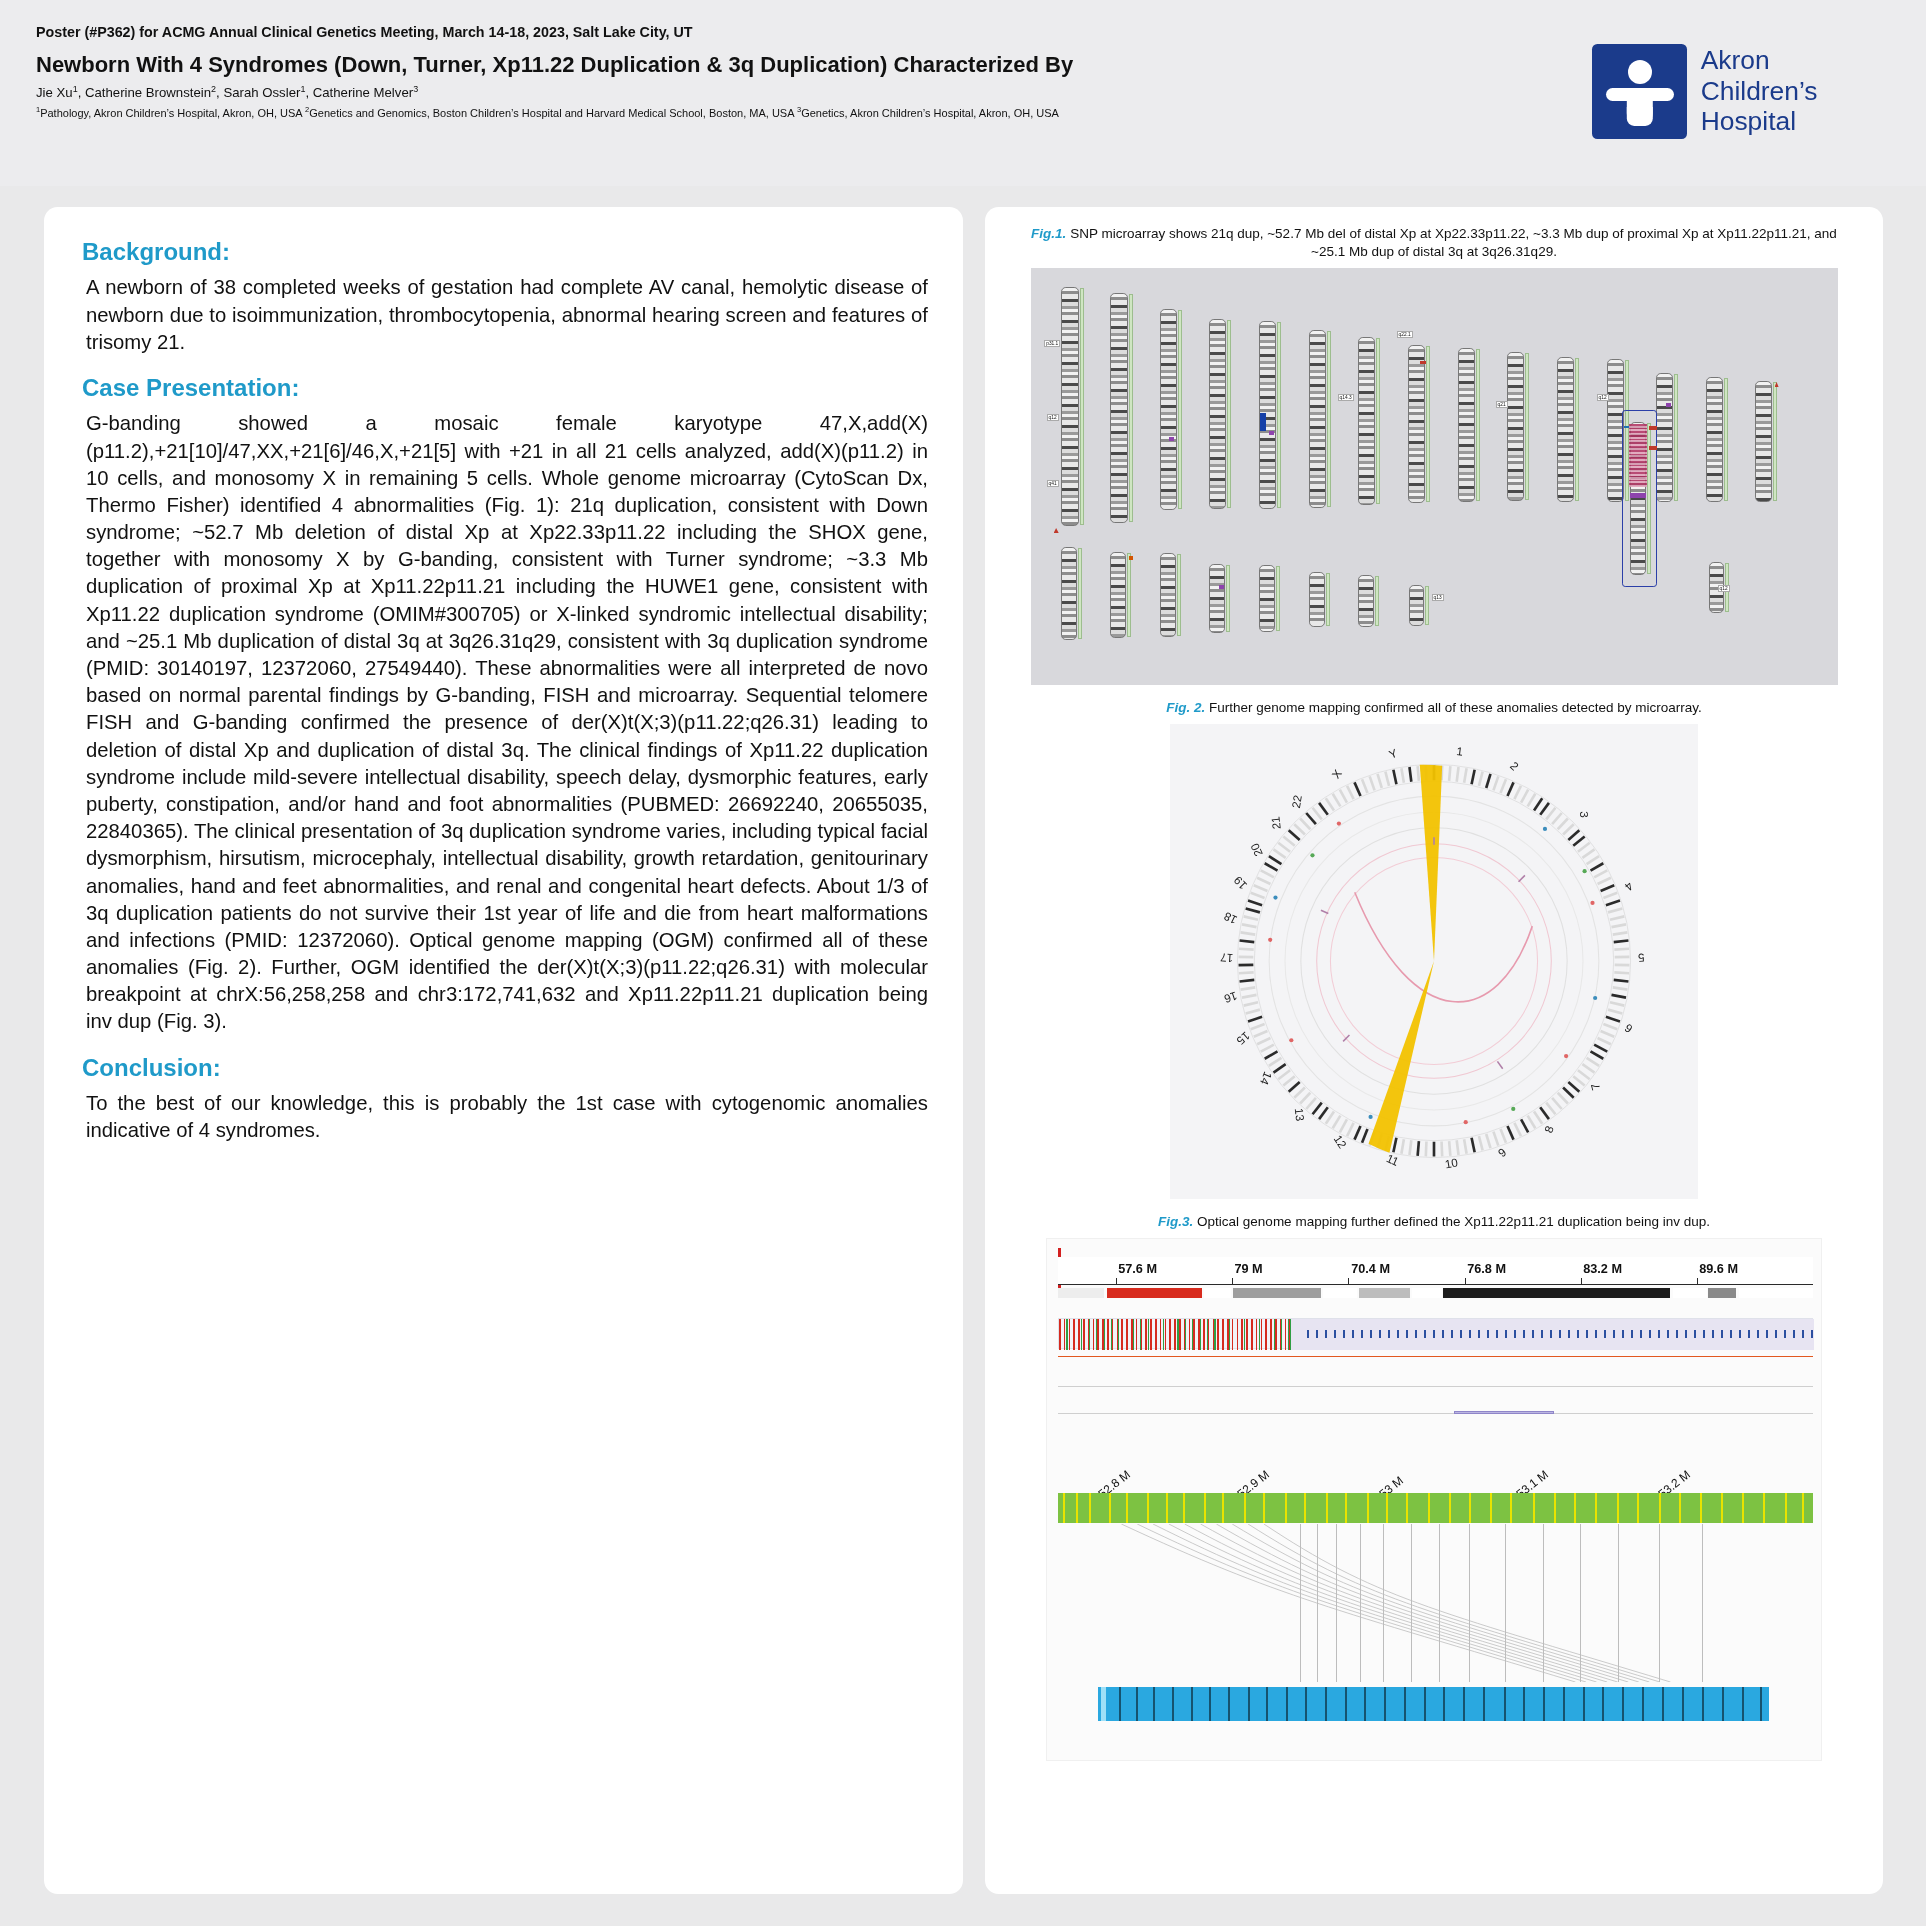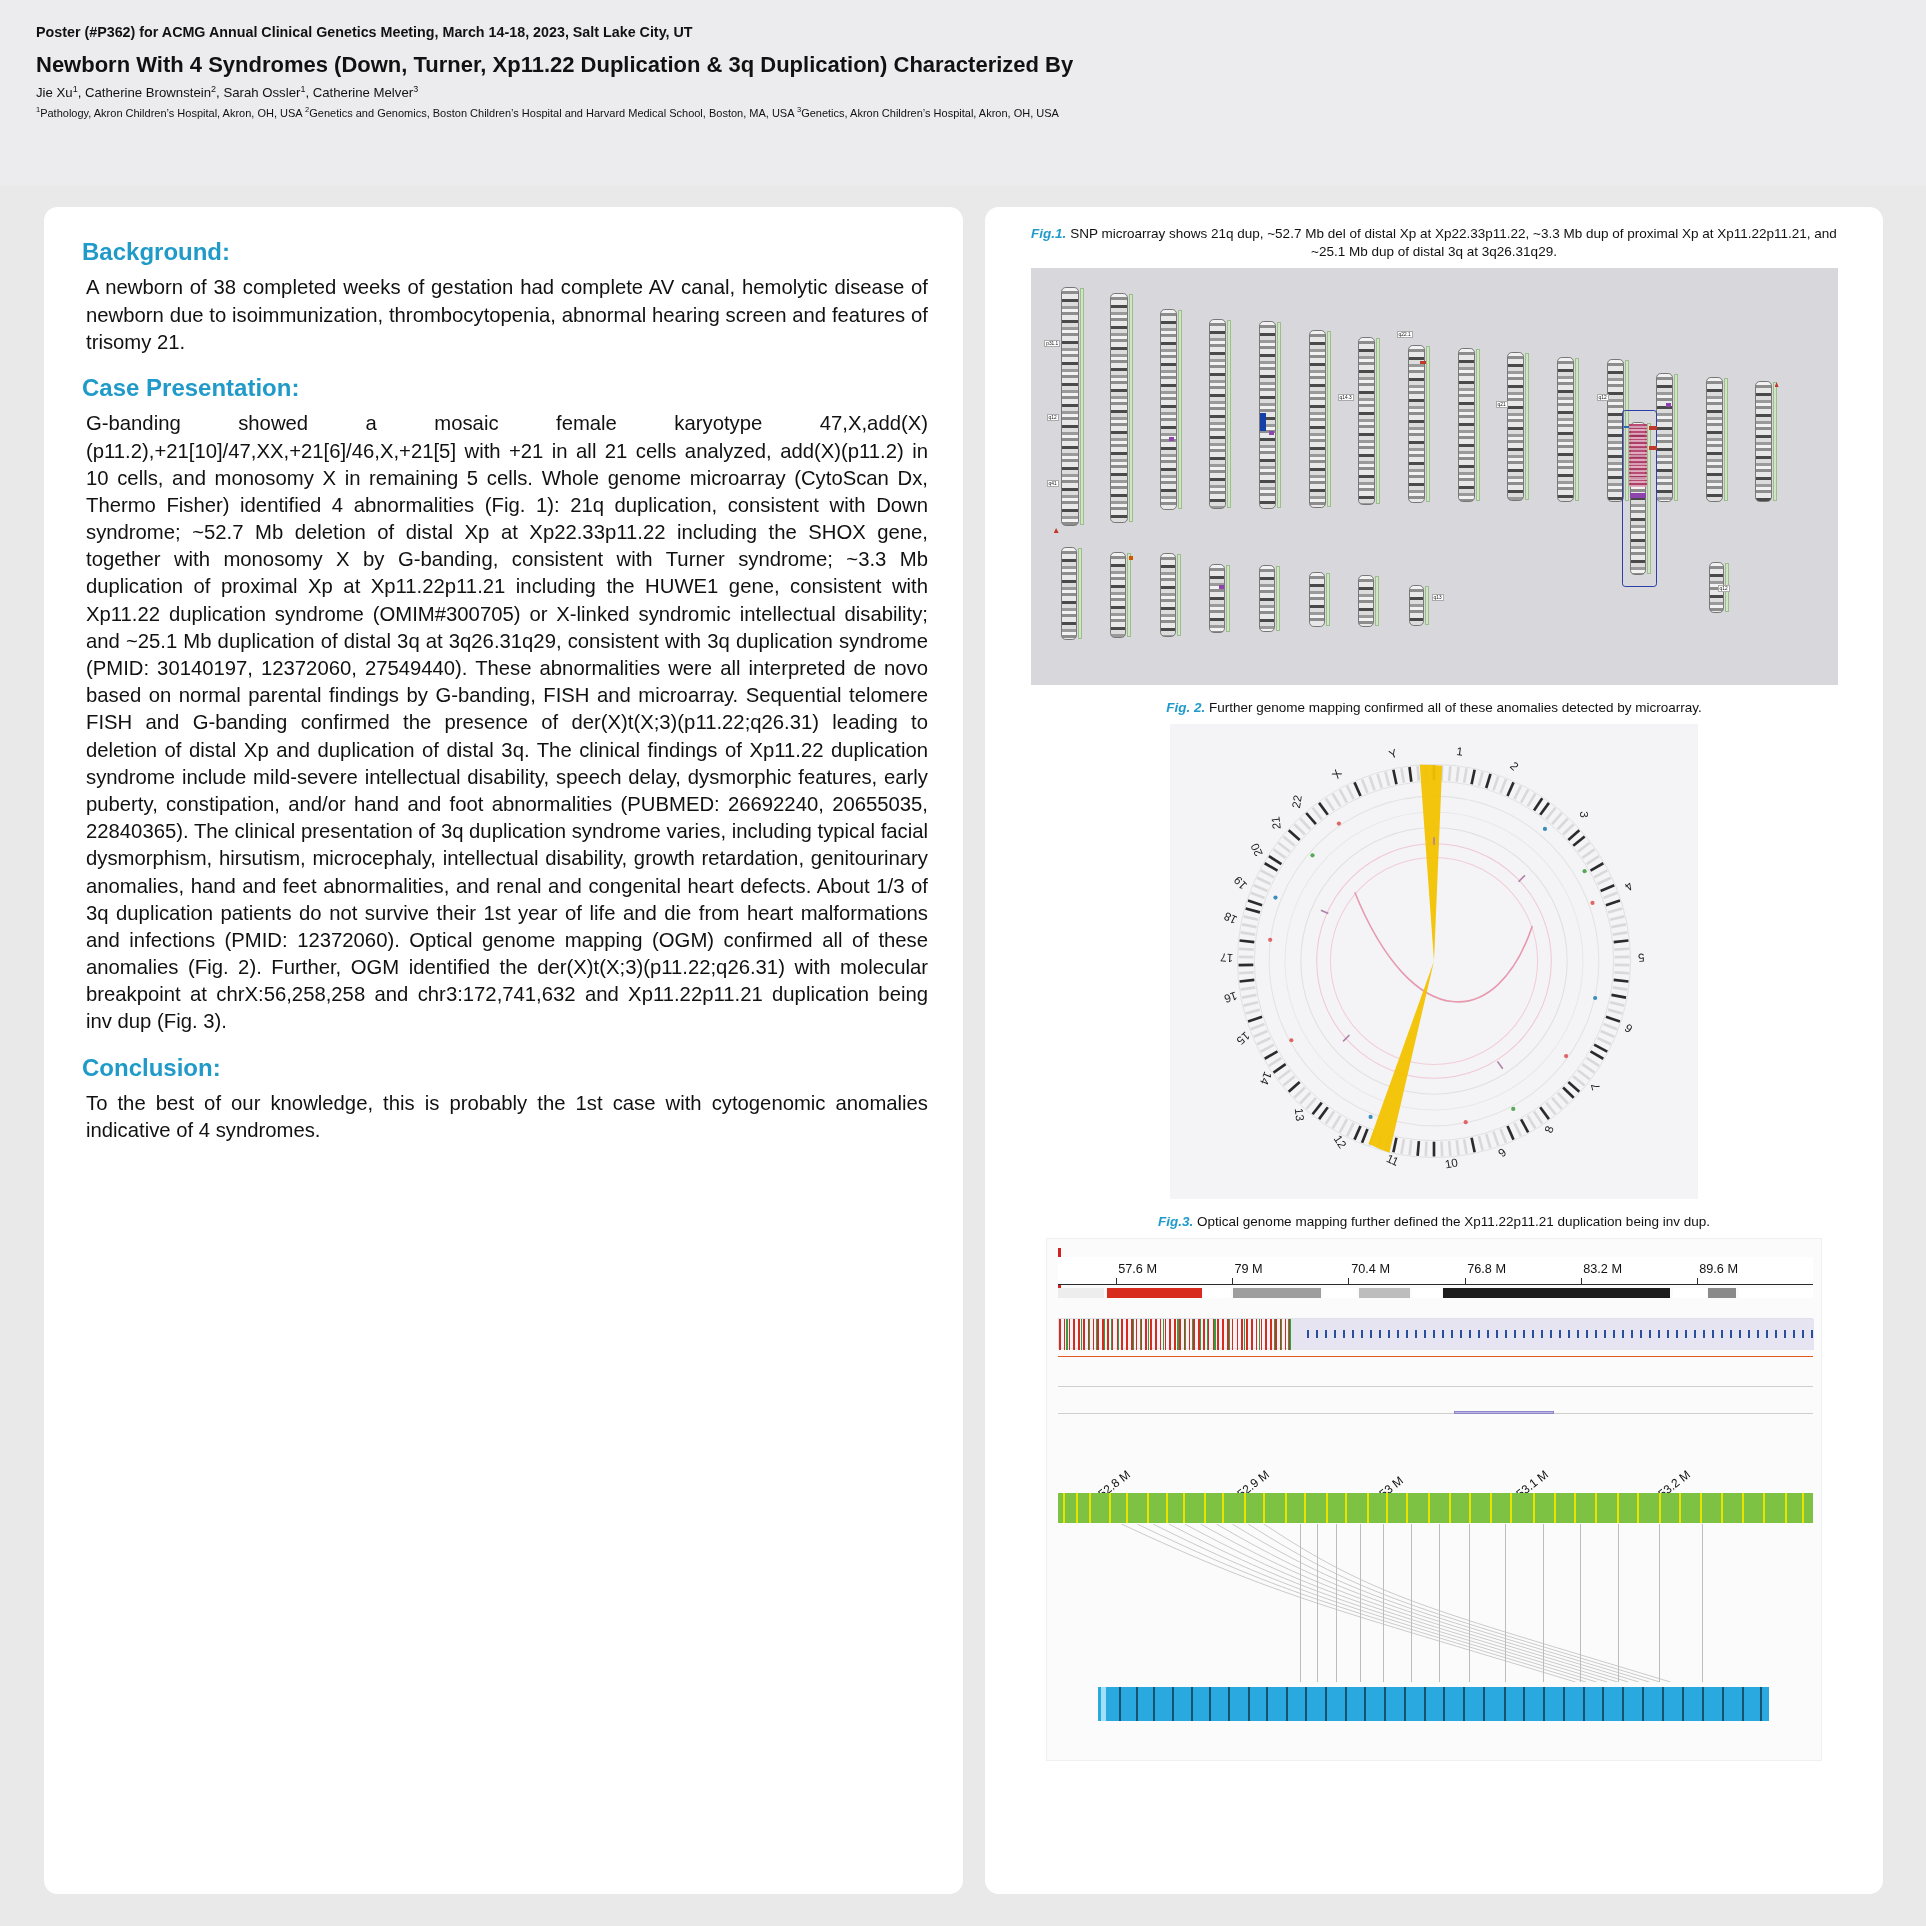--- a/index.html
+++ b/index.html
@@ -173,21 +173,21 @@
   }
   .p3-ruler {
     position:absolute; left: 10.6px; top: 18px; width: 755px; height: 28.5px;
     background: #fff; border-bottom: 1.1px solid #2a2a2a;
   }
   .p3-tick {
     position:absolute; bottom:0; width:1.1px; height:6.3px; background:#2a2a2a;
   }
   .p3-ticklabel {
     position:absolute; bottom: 8.4px; transform: translateX(-50%);
-    font-size: 12.7px; color:#111; white-space: nowrap;
+    font-size: 12.7px; color:#111; white-space: nowrap; font-weight: bold;
   }
   .p3-segments { position:absolute; left:10.6px; top: 49px; width: 755px; height: 10.6px; }
   .p3-seg { position:absolute; top:0; height:10.6px; }
   .p3-track {
     position:absolute; left: 10.6px; height: 31px; width: 755px;
     background: #f2f3f8; border:0.5px solid #dfe1ea;
   }
   .p3-green { position:absolute; height: 31px; background:#e7e4f2; }
   .p3-redline { position:absolute; left:10.6px; width: 755px; height: 1.6px; background:#e2581f; }
   .p3-thin { position:absolute; left:10.6px; width:755px; height:0.5px; background:#cfcfcf; }
@@ -225,20 +225,33 @@
         <div>Newborn With 4 Syndromes (Down, Turner, Xp11.22 Duplication &amp; 3q Duplication) Characterized By</div>
       </div>
       <div class="hdr-authors">
         Jie Xu<sup>1</sup>, Catherine Brownstein<sup>2</sup>, Sarah Ossler<sup>1</sup>, Catherine Melver<sup>3</sup>
       </div>
       <div class="hdr-affil">
         <sup>1</sup>Pathology, Akron Children’s Hospital, Akron, OH, USA <sup>2</sup>Genetics and Genomics, Boston Children’s Hospital and Harvard Medical School, Boston, MA, USA <sup>3</sup>Genetics, Akron Children’s Hospital, Akron, OH, USA
       </div>
     </div>
 
+    <div class="logo">
+      <div class="logo-mark">
+        <div class="head"></div>
+        <div class="arms"></div>
+        <div class="body"></div>
+        <div class="legs"></div>
+      </div>
+      <div class="logo-words">
+        <div>Akron</div>
+        <div>Children’s</div>
+        <div>Hospital</div>
+      </div>
+    </div>
   </div>
 
   <div class="col-left">
     <h2 class="sec">Background:</h2>
     <p class="body">A newborn of 38 completed weeks of gestation had complete AV canal, hemolytic disease of newborn due to isoimmunization, thrombocytopenia, abnormal hearing screen and features of trisomy 21.</p>
 
     <h2 class="sec">Case Presentation:</h2>
     <p class="body">G-banding showed a mosaic female karyotype 47,X,add(X)(p11.2),+21[10]/47,XX,+21[6]/46,X,+21[5] with +21 in all 21 cells analyzed, add(X)(p11.2) in 10 cells, and monosomy X in remaining 5 cells. Whole genome microarray (CytoScan Dx, Thermo Fisher) identified 4 abnormalities (Fig. 1): 21q duplication, consistent with Down syndrome; ~52.7 Mb deletion of distal Xp at Xp22.33p11.22 including the SHOX gene, together with monosomy X by G-banding, consistent with Turner syndrome; ~3.3 Mb duplication of proximal Xp at Xp11.22p11.21 including the HUWE1 gene, consistent with Xp11.22 duplication syndrome (OMIM#300705) or X-linked syndromic intellectual disability; and ~25.1 Mb duplication of distal 3q at 3q26.31q29, consistent with 3q duplication syndrome (PMID: 30140197, 12372060, 27549440). These abnormalities were all interpreted de novo based on normal parental findings by G-banding, FISH and microarray. Sequential telomere FISH and G-banding confirmed the presence of der(X)t(X;3)(p11.22;q26.31) leading to deletion of distal Xp and duplication of distal 3q. The clinical findings of Xp11.22 duplication syndrome include mild-severe intellectual disability, speech delay, dysmorphic features, early puberty, constipation, and/or hand and foot abnormalities (PUBMED: 26692240, 20655035, 22840365). The clinical presentation of 3q duplication syndrome varies, including typical facial dysmorphism, hirsutism, microcephaly, intellectual disability, growth retardation, genitourinary anomalies, hand and feet abnormalities, and renal and congenital heart defects. About 1/3 of 3q duplication patients do not survive their 1st year of life and die from heart malformations and infections (PMID: 12372060). Optical genome mapping (OGM) confirmed all of these anomalies (Fig. 2). Further, OGM identified the der(X)t(X;3)(p11.22;q26.31) with molecular breakpoint at chrX:56,258,258 and chr3:172,741,632 and Xp11.22p11.21 duplication being inv dup (Fig. 3).</p>
 
     <h2 class="sec">Conclusion:</h2>

